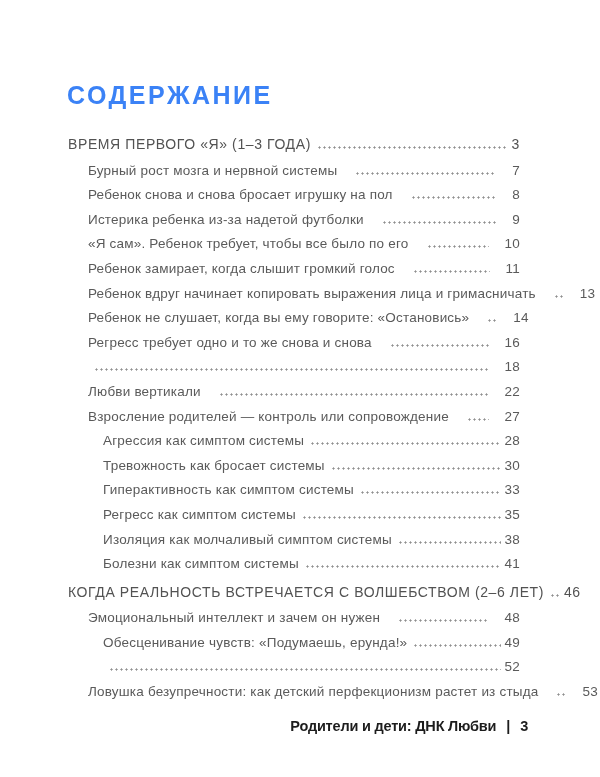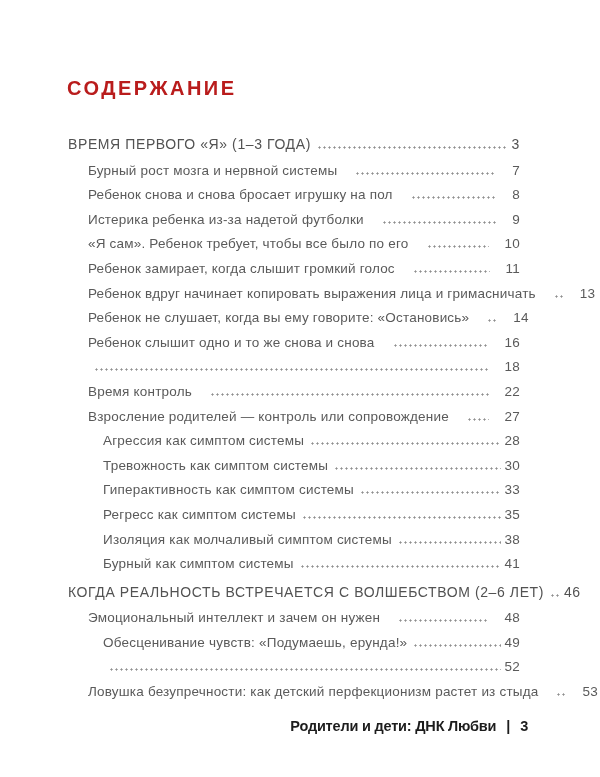--- a/index.html
+++ b/index.html
@@ -12,24 +12,24 @@
     width: 600px;
     height: 777px;
     background: #ffffff;
     font-family: "Liberation Sans", sans-serif;
     overflow: hidden;
   }
   .title {
     position: absolute;
     left: 67px;
     top: 64px;
-    font-size: 20px;
+    font-size: 25px;
     font-weight: 700;
     letter-spacing: 2.5px;
-    color: #b91c1c;
+    color: #3b82f6;
   }
   .toc {
     position: absolute;
     left: 68px;
     top: 136px;
     width: 452px;
   }
   .row {
     display: flex;
     align-items: baseline;
@@ -121,65 +121,65 @@
         <span class="lbl">Ребенок вдруг начинает копировать выражения лица и гримасничать</span>
         <span class="leader"></span>
         <span class="pg">13</span>
       </div>
       <div class="row level1">
         <span class="lbl">Ребенок не слушает, когда вы ему говорите: «Остановись»</span>
         <span class="leader"></span>
         <span class="pg">14</span>
       </div>
       <div class="row level1">
-        <span class="lbl">Ребенок слышит одно и то же снова и снова</span>
+        <span class="lbl">Регресс требует одно и то же снова и снова</span>
         <span class="leader"></span>
         <span class="pg">16</span>
       </div>
       <div class="row level1">
         <span class="leader"></span>
         <span class="pg">18</span>
       </div>
       <div class="row level1">
-        <span class="lbl">Время контроль</span>
+        <span class="lbl">Любви вертикали</span>
         <span class="leader"></span>
         <span class="pg">22</span>
       </div>
       <div class="row level1">
         <span class="lbl">Взросление родителей — контроль или сопровождение</span>
         <span class="leader"></span>
         <span class="pg">27</span>
       </div>
       <div class="row level2">
         <span class="lbl">Агрессия как симптом системы</span>
         <span class="leader"></span>
         <span class="pg">28</span>
       </div>
       <div class="row level2">
-        <span class="lbl">Тревожность как симптом системы</span>
+        <span class="lbl">Тревожность как бросает системы</span>
         <span class="leader"></span>
         <span class="pg">30</span>
       </div>
       <div class="row level2">
         <span class="lbl">Гиперактивность как симптом системы</span>
         <span class="leader"></span>
         <span class="pg">33</span>
       </div>
       <div class="row level2">
         <span class="lbl">Регресс как симптом системы</span>
         <span class="leader"></span>
         <span class="pg">35</span>
       </div>
       <div class="row level2">
         <span class="lbl">Изоляция как молчаливый симптом системы</span>
         <span class="leader"></span>
         <span class="pg">38</span>
       </div>
       <div class="row level2">
-        <span class="lbl">Бурный как симптом системы</span>
+        <span class="lbl">Болезни как симптом системы</span>
         <span class="leader"></span>
         <span class="pg">41</span>
       </div>
       <div class="row level0 section">
         <span class="lbl">КОГДА РЕАЛЬНОСТЬ ВСТРЕЧАЕТСЯ С ВОЛШЕБСТВОМ (2–6 ЛЕТ)</span>
         <span class="leader"></span>
         <span class="pg">46</span>
       </div>
       <div class="row level1">
         <span class="lbl">Эмоциональный интеллект и зачем он нужен</span>

